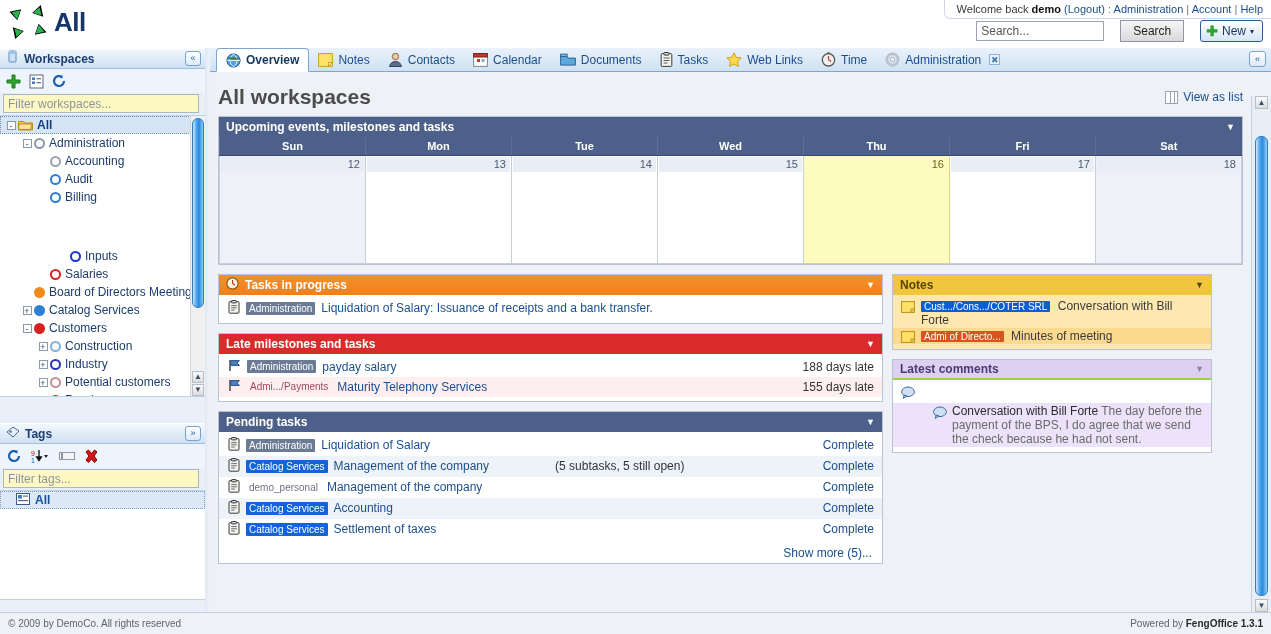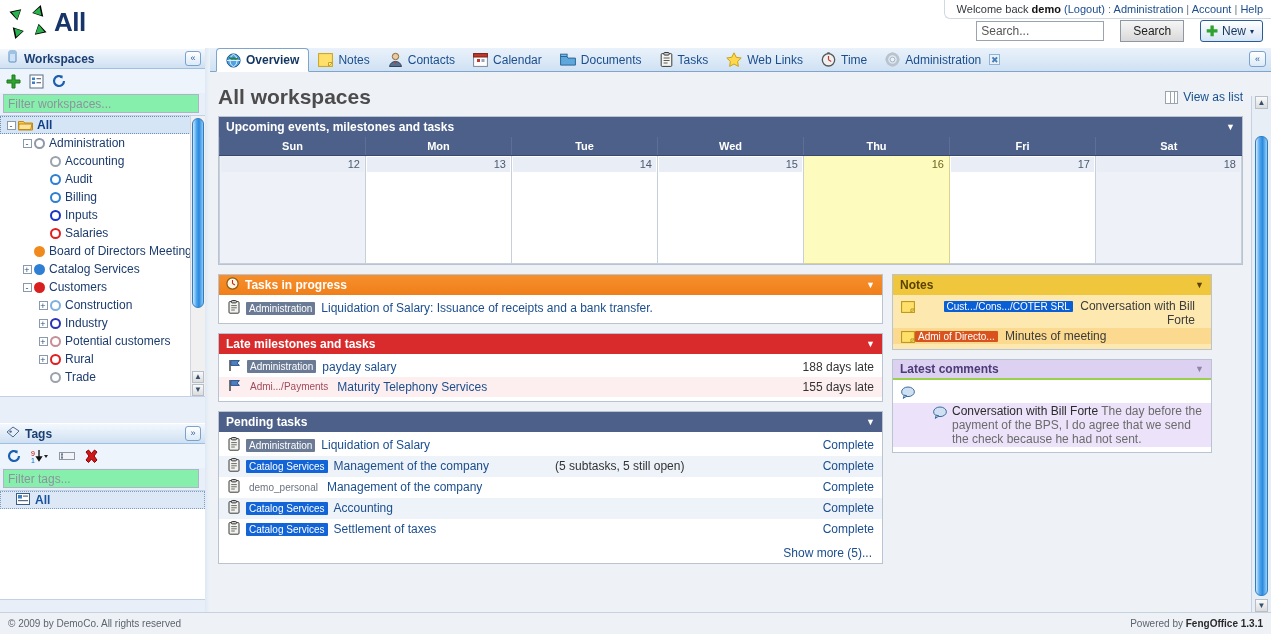--- a/index.html
+++ b/index.html
@@ -89,21 +89,21 @@
     background: linear-gradient(#ffffff,#dceaf8);
     color: #2c5e9e; font-size: 9px; line-height: 13px; text-align: center; cursor: pointer;
   }
   #ws-toolbar {
     height: 24px; display: flex; align-items: center; gap: 8px; padding: 2px 6px;
     background: #eef4fb;
   }
   .tb-ico { cursor: pointer; line-height: 1; display: inline-flex; align-items: center; }
   .filter-box {
     margin: 1px 3px 2px 3px; width: 196px; height: 19px;
-    border: 1px solid #a9b6c6; background: #86efac;
+    border: 1px solid #a9b6c6; background: #fef9c3;
     font-family: "Liberation Sans", sans-serif; font-size: 12px; padding: 0 4px; color: #333;
   }
   .filter-box::placeholder { color: #8b949e; }
 
   #ws-tree {
     position: relative;
     height: 282px; overflow: hidden;
     background: #ffffff;
     border: 1px solid #c2d2e4;
     border-left: none; border-right: none;
@@ -268,21 +268,21 @@
   .complete { color: #1b4e8e; }
   .showmore { text-align: right; padding: 2px 10px 3px 0; font-size: 12px; color: #1b4e8e; cursor: pointer; }
 
   
   #cols { display: flex; gap: 9px; align-items: flex-start; }
   #col-left { width: 665px; flex: 0 0 665px; }
   #col-right { width: 320px; flex: 0 0 320px; }
 
   
   .notes-body { background: #fde8b0; padding: 3px 0 5px 0; }
-  .note-row { display: flex; align-items: flex-start; padding: 1px 16px 1px 8px; font-size: 12px; color: #3b3b3b; cursor: pointer; text-align: right; }
+  .note-row { display: flex; align-items: flex-start; gap: 6px; padding: 1px 16px 1px 8px; font-size: 12px; color: #3b3b3b; cursor: pointer; }
   .note-row.alt { background: #fbd98e; }
   .note-ico { width: 14px; height: 12px; flex: 0 0 14px; margin-top: 2px; }
   .comments-body { background: #ffffff; padding: 3px 0 5px 0; }
   .cmt-row { display: flex; align-items: flex-start; gap: 5px; padding: 1px 8px; font-size: 12px; cursor: pointer; }
   .cmt-row.alt { background: #ece2fa; padding-left: 40px; }
   .cmt-title { color: #2b2b2b; font-weight: normal; }
   .cmt-text { color: #6b6b6b; }
 
   
   #main-scroll {
@@ -417,21 +417,21 @@
           <div class="tree-row" style="padding-left: 36px;">
             <span class="tw"></span>
             <span class="dot" style="border-color: rgb(46, 127, 212); background: rgb(255, 255, 255);"></span>
             <span class="tree-label">Audit</span>
           </div>
           <div class="tree-row" style="padding-left: 36px;">
             <span class="tw"></span>
             <span class="dot" style="border-color: rgb(46, 127, 212); background: rgb(255, 255, 255);"></span>
             <span class="tree-label">Billing</span>
           </div>
-          <div class="tree-row" style="padding-left: 36px;">
+          <div class="tree-row" style="padding-left: 56px; margin-top: 41px;">
             <span class="tw"></span>
             <span class="dot" style="border-color: rgb(26, 51, 200); background: rgb(255, 255, 255);"></span>
             <span class="tree-label">Inputs</span>
           </div>
           <div class="tree-row" style="padding-left: 36px;">
             <span class="tw"></span>
             <span class="dot" style="border-color: rgb(224, 32, 32); background: rgb(255, 255, 255);"></span>
             <span class="tree-label">Salaries</span>
           </div>
           <div class="tree-row" style="padding-left: 20px;">

